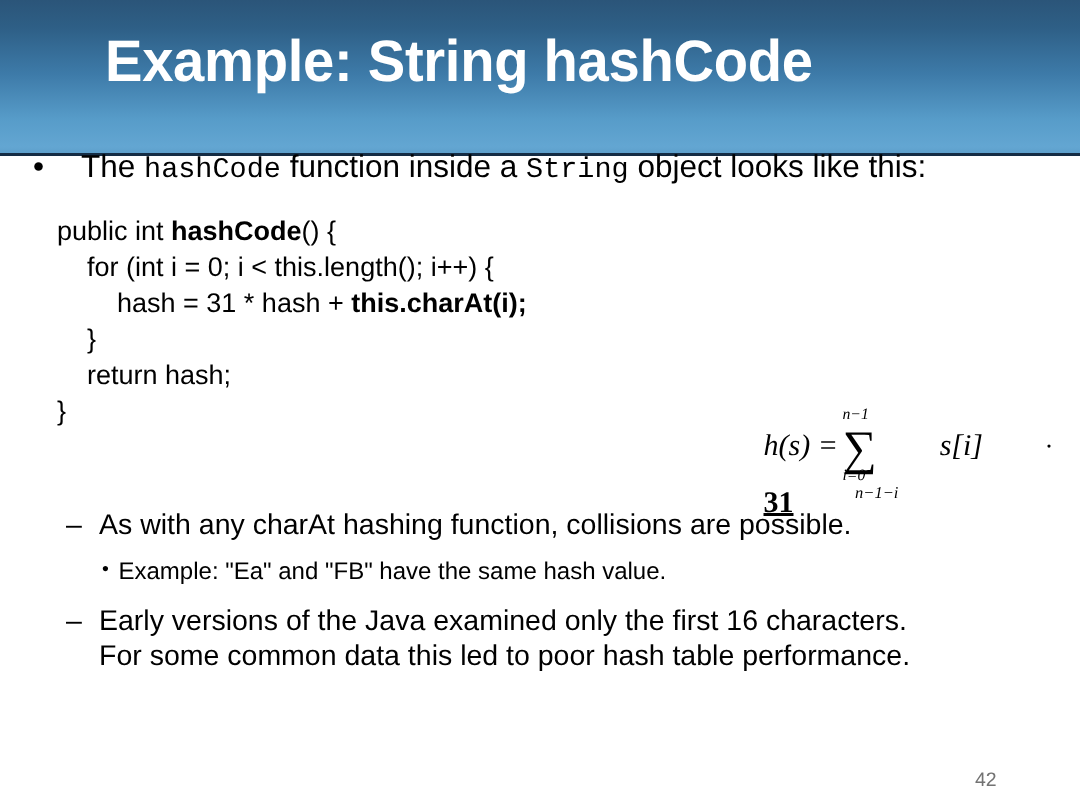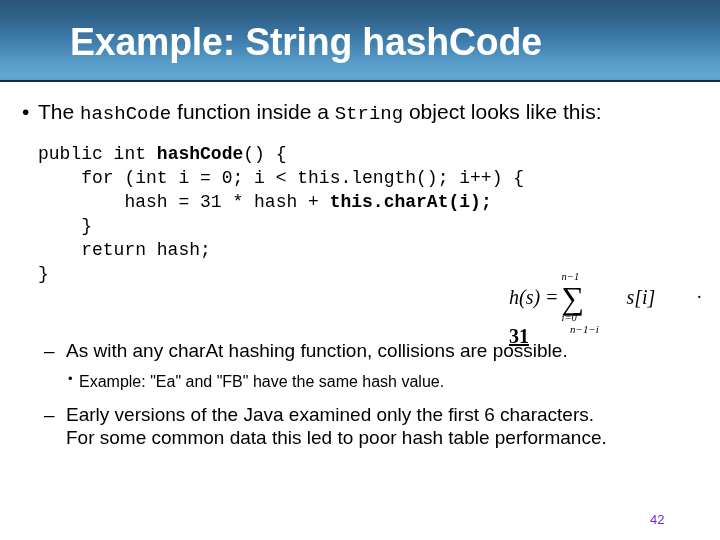--- a/index.html
+++ b/index.html
@@ -14,21 +14,21 @@
     overflow: hidden;
     position: relative;
   }
 
   
   #title-banner {
     position: absolute;
     left: 0;
     top: 0;
     width: 720px;
-    height: 82px;
+    height: 104px;
     background: linear-gradient(to bottom,
                 #2b5579 0%,
                 #2e5f86 18%,
                 #3d7aa8 48%,
                 #579cc9 78%,
                 #63a6d2 96%,
                 #5d9fcb 100%);
     border-bottom: 2px solid #142c44;
     box-sizing: border-box;
     text-align: right;
@@ -74,29 +74,29 @@
     font-size: 19px;
   }
 
   
   #intro-line {
     position: absolute;
     left: 22px;
     top: 18px;
   }
   #intro-line .txt {
-    margin-left: 16px;
+    margin-left: 32px;
   }
 
   
   #code-block {
     position: absolute;
     left: 38px;
     top: 60px;
-    font-family: Liberation Mono, monospace;
+    font-family: Liberation Sans, sans-serif;
     font-size: 18px;
     line-height: 24px;
     color: #000000;
     white-space: pre;
   }
   #code-block b { font-weight: bold; }
 
   
   #formula {
     position: absolute;
@@ -185,21 +185,21 @@
   #b1 { left: 44px; top: 258px; width: 640px; }
   #b2 { left: 68px; top: 290px; }
   #b3 { left: 44px; top: 322px; width: 650px; }
 
   
   #page-number {
     position: absolute;
     left: 650px;
     top: 512px;
     font-size: 13px;
-    color: #6d28d9;
+    color: #737373;
     font-family: "Liberation Sans", sans-serif;
   }
 </style>
 </head>
 <body>
 
 <div id="title-banner">
   <div id="title-text">Example: String hashCode</div>
 </div>
 
@@ -219,19 +219,19 @@
     <span class="txt2">As with any charAt hashing function, collisions are possible.</span>
   </div>
 
   <div id="b2" class="lvl3">
     <span class="dot3">•</span>
     <span class="txt3">Example: "Ea" and "FB" have the same hash value.</span>
   </div>
 
   <div id="b3" class="lvl2">
     <span class="dash">–</span>
-    <span class="txt2">Early versions of the Java examined only the first 6 characters.</span>
+    <span class="txt2">Early versions of the Java examined only the first 16 characters.</span>
     <span class="txt2">For some common data this led to poor hash table performance.</span>
   </div>
 
 </div>
 
 <div id="page-number">42</div>
 
 </body></html>

